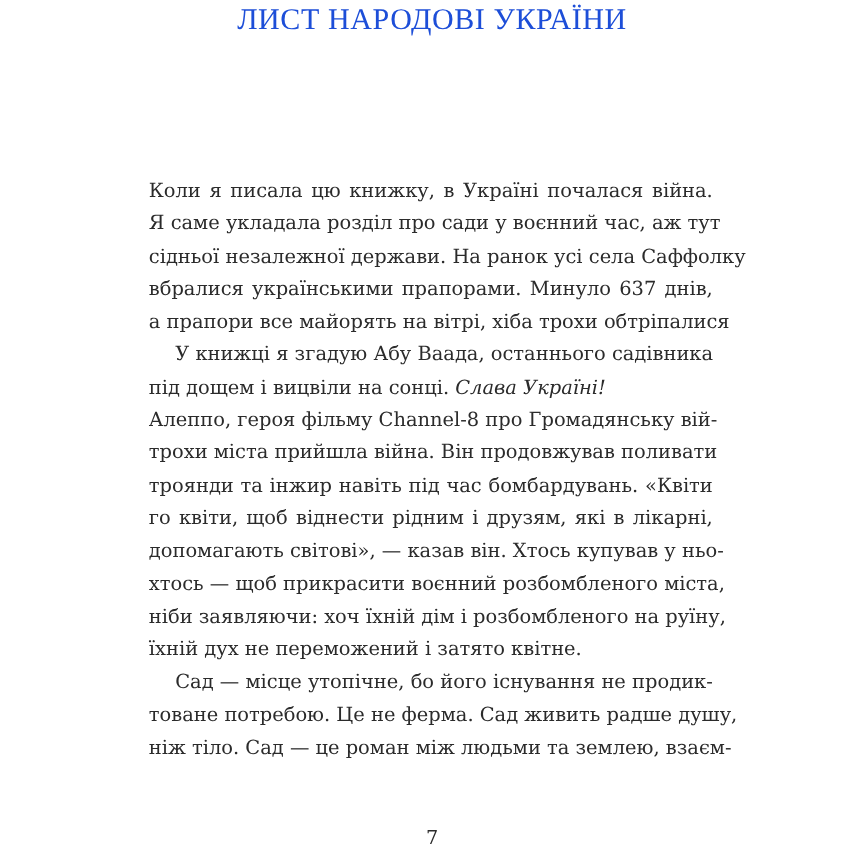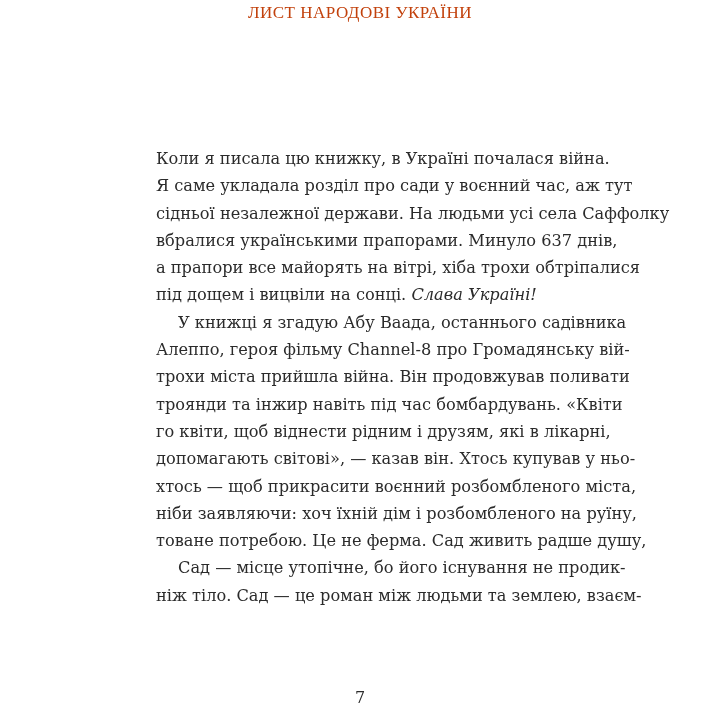--- a/index.html
+++ b/index.html
@@ -1,58 +1,59 @@
 <!DOCTYPE html>
 <html><head>
 <meta charset="utf-8">
 <style>
   html, body { margin: 0; padding: 0; background: #ffffff; }
   body { width: 720px; height: 720px; position: relative; overflow: hidden; }
   .title {
     position: absolute; top: 3px; left: 0; width: 720px; text-align: center;
-    font-family: "Liberation Serif", serif; font-size: 17px; letter-spacing: 0.5px;
-    color: #c2410c; font-weight: normal;
+    font-family: "Liberation Serif", serif; font-size: 25px; letter-spacing: 0.5px;
+    color: #1d4ed8; font-weight: normal;
   }
   .text {
     position: absolute; left: 124px; top: 145px; width: 470px;
     font-family: "DejaVu Serif", serif; font-size: 16.2px; line-height: 27.3px;
     color: #2b2b2b;
   }
-  .line { display: block; white-space: nowrap; text-align: justify; text-align-last: justify; height: 27.3px; margin-left: 32px; }
+  .line { display: block; white-space: nowrap; text-align: justify; text-align-last: justify; height: 27.3px; }
   .line.last { text-align-last: left; }
   .indent { padding-left: 22px; }
   .it { font-style: italic; }
   .page-num {
     position: absolute; top: 688px; left: 0; width: 720px; text-align: center;
     font-family: "DejaVu Serif", serif; font-size: 16px; color: #2b2b2b;
   }
 </style>
 </head>
 <body>
 
 <div>
   <div class="title">ЛИСТ НАРОДОВІ УКРАЇНИ</div>
 
   <div class="text">
 
     <span class="line">Коли я писала цю книжку, в Україні почалася війна.</span>
     <span class="line">Я саме укладала розділ про сади у воєнний час, аж тут</span>
-    <span class="line">сідньої незалежної держави. На людьми усі села Саффолку</span>
+    <span class="line">сідньої незалежної держави. На ранок усі села Саффолку</span>
     <span class="line">вбралися українськими прапорами. Минуло 637 днів,</span>
     <span class="line">а прапори все майорять на вітрі, хіба трохи обтріпалися</span>
+    <span class="line indent">У книжці я згадую Абу Ваада, останнього садівника</span>
+
     <span class="line last"><span>під дощем і вицвіли на сонці. </span><span class="it">Слава Україні!</span></span>
-
-    <span class="line indent">У книжці я згадую Абу Ваада, останнього садівника</span>
     <span class="line">Алеппо, героя фільму Channel-8 про Громадянську вій-</span>
     <span class="line">трохи міста прийшла війна. Він продовжував поливати</span>
     <span class="line">троянди та інжир навіть під час бомбардувань. «Квіти</span>
     <span class="line">го квіти, щоб віднести рідним і друзям, які в лікарні,</span>
     <span class="line">допомагають світові», — казав він. Хтось купував у ньо-</span>
     <span class="line">хтось — щоб прикрасити воєнний розбомбленого міста,</span>
     <span class="line">ніби заявляючи: хоч їхній дім і розбомбленого на руїну,</span>
+    <span class="line last">їхній дух не переможений і затято квітне.</span>
 
+    <span class="line indent">Сад — місце утопічне, бо його існування не продик-</span>
     <span class="line">товане потребою. Це не ферма. Сад живить радше душу,</span>
-    <span class="line indent">Сад — місце утопічне, бо його існування не продик-</span>
     <span class="line">ніж тіло. Сад — це роман між людьми та землею, взаєм-</span>
   </div>
 
   <div class="page-num">7</div>
 </div>
 
 </body></html>

